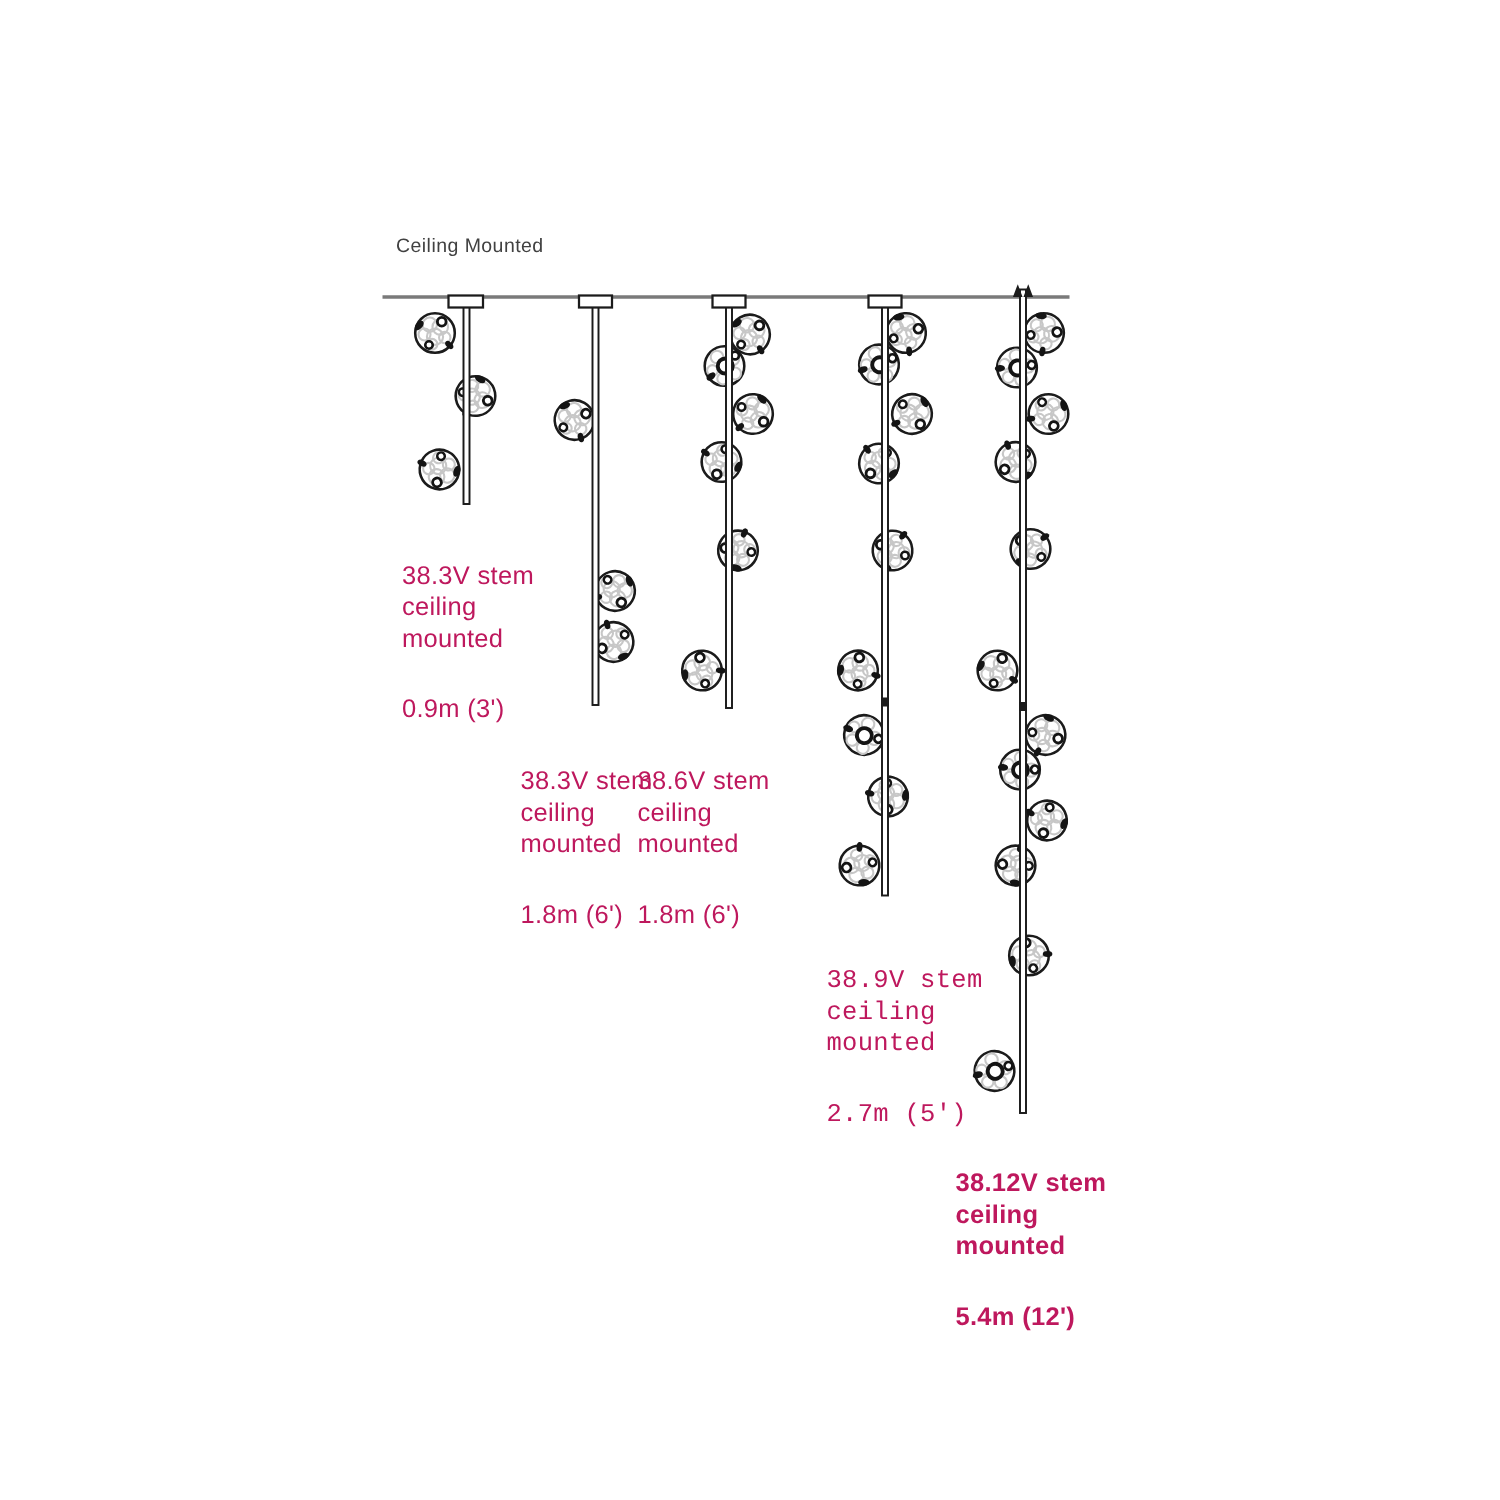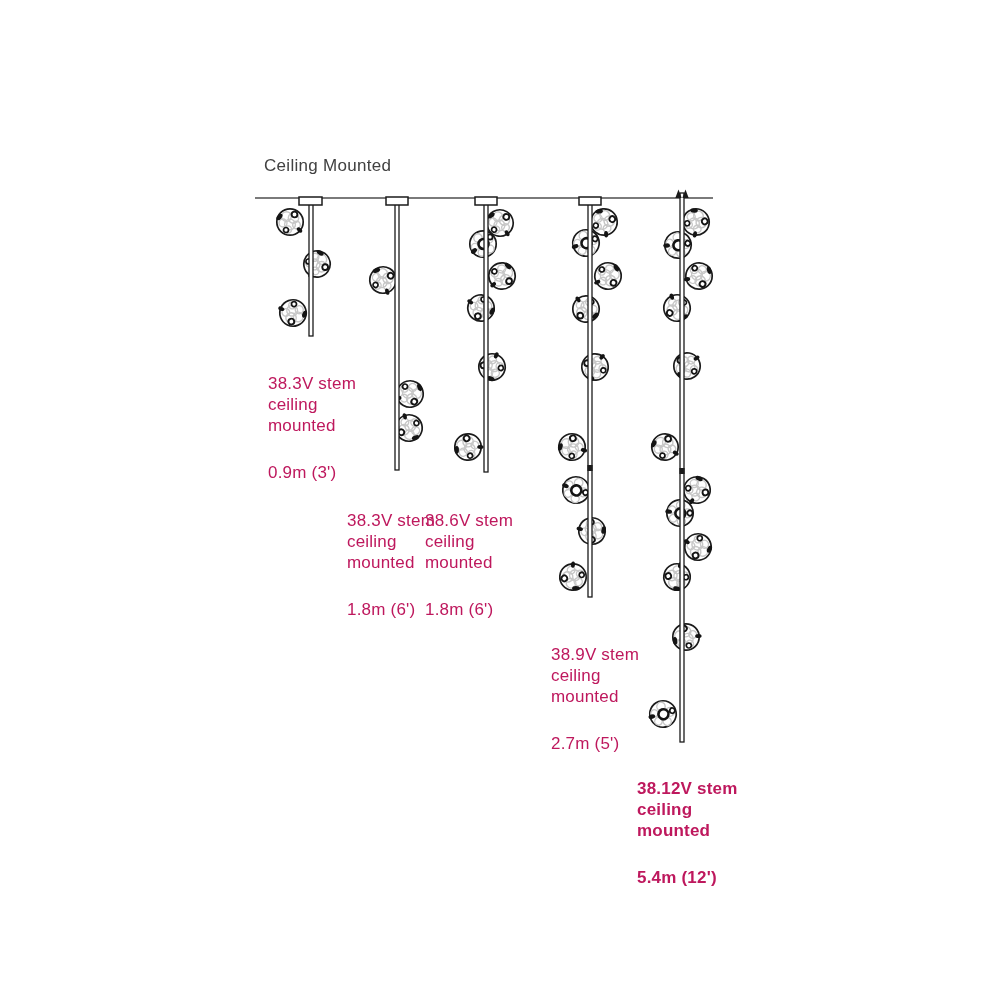--- a/index.html
+++ b/index.html
@@ -1,18 +1,18 @@
 <!DOCTYPE html>
 <html><head>
 <meta charset="utf-8">
 <style>
   html,body{margin:0;padding:0;background:#ffffff;}
   .page{position:relative;width:1000px;height:1000px;background:#ffffff;overflow:hidden;
         font-family:"Liberation Sans",sans-serif;}
-  .title{position:absolute;font-size:17px;letter-spacing:.3px;color:#414141;}
+  .title{position:absolute;font-size:13px;letter-spacing:.3px;color:#414141;}
   .label{position:absolute;font-size:17px;line-height:21px;letter-spacing:.2px;color:#be185d;white-space:pre-line;}
   .label .size{margin-top:5px;white-space:nowrap;}
   svg{position:absolute;left:0;top:0;}
 </style>
 </head>
 <body>
 
 <div class="page">
 
   <div class="title" style="left:264px;top:156px;">Ceiling Mounted</div>
@@ -120,21 +120,21 @@
 ceiling
 mounted</div>
     <div class="size">1.8m (6')</div>
   </div>
   <div class="label" style="left:425px;top:489px;">
     <div>38.6V stem
 ceiling
 mounted</div>
     <div class="size">1.8m (6')</div>
   </div>
-  <div class="label" style="left:551px;top:623px;">
+  <div class="label" style="left:551px;top:623px;font-family:Liberation Mono, monospace;">
     <div>38.9V stem
 ceiling
 mounted</div>
     <div class="size">2.7m (5')</div>
   </div>
   <div class="label" style="left:637px;top:757px;font-weight:bold;">
     <div>38.12V stem
 ceiling
 mounted</div>
     <div class="size">5.4m (12')</div>

